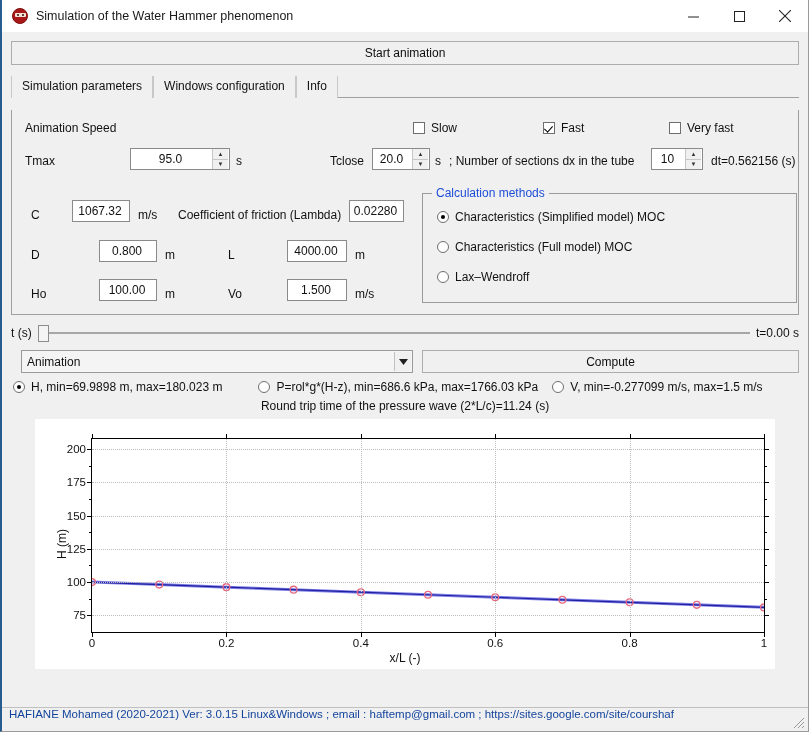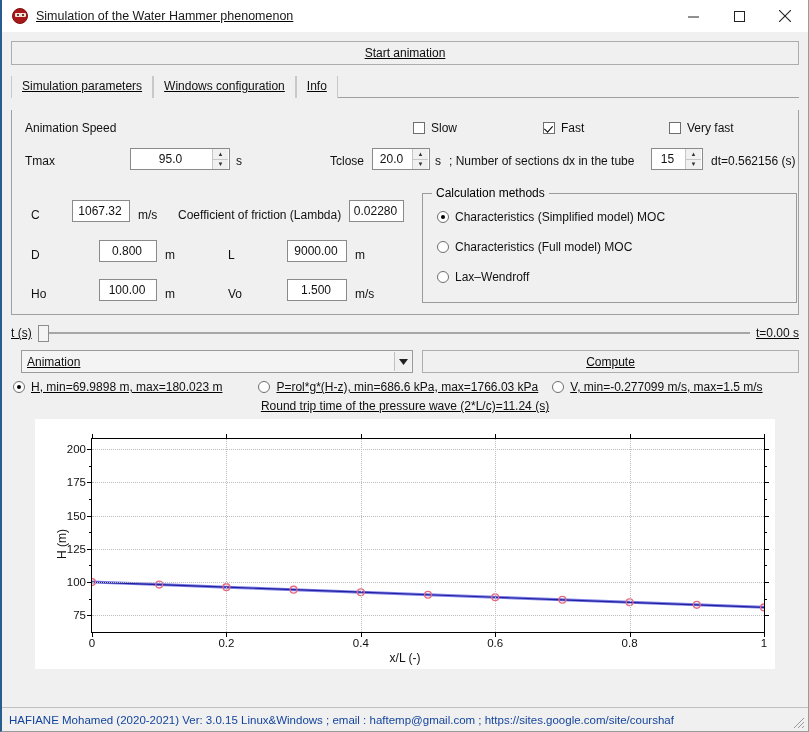--- a/index.html
+++ b/index.html
@@ -11,21 +11,20 @@
     background: #f0f0f0;
     overflow: hidden;
   }
   .window {
     position: relative;
     width: 809px; height: 732px;
     background: #f0f0f0;
     border-left: 2px solid #2a5d8f;
     border-right: 1px solid #9a9a9a;
     border-bottom: 1px solid #9a9a9a;
-    text-decoration: underline;
   }
   
   .titlebar {
     height: 32px;
     background: #ffffff;
     display: flex;
     align-items: center;
     position: relative;
   }
   .app-icon {
@@ -164,21 +163,21 @@
   }
   
   .groupbox {
     position:absolute;
     border:1px solid #9a9a9a;
     background:#f0f0f0;
   }
   .groupbox > .gtitle {
     position:absolute; top:-8px; left:9px;
     background:#f0f0f0; padding:0 4px;
-    font-size:12px; color:#000000;
+    font-size:12px; color:#1d4ed8;
   }
   
   .slider-row {
     margin: 7px 2px 0 2px;
     height: 22px; display:flex; align-items:center; gap:6px;
   }
   .track {
     flex:1; height:22px; position:relative;
   }
   .track::before {
@@ -252,21 +251,21 @@
   }
   .xlabel {
     position:absolute; left:0; right:0; bottom:4px;
     text-align:center; font-size:12px; color:#111;
   }
   
   .statusbar {
     position:absolute; left:0; right:0; bottom:0;
     height:24px;
     border-top:1px solid #c0c0c0;
-    display:flex; align-items:center;
+    display:flex; 
     background:#f0f0f0;
   }
   .statusbar .txt {
     margin-left:7px; font-size:11.5px; color:#13449c; white-space:nowrap;
   }
   .grip {
     position:absolute; right:3px; bottom:2px; width:12px; height:12px;
   }
 </style>
 </head>
@@ -338,21 +337,21 @@
       <div class="row field" style="left:360px; top:38px; width:58px;">
         <span class="val left">20.0</span>
         <span class="spin">
             <div>▲</div>
             <div>▼</div>
           </span>
       </div>
       <div class="row lbl" style="left:423px; top:44px;">s</div>
       <div class="row lbl" style="left:437px; top:44px;">; Number of sections dx in the tube</div>
       <div class="row field" style="left:639px; top:38px; width:52px;">
-        <span class="val">15</span>
+        <span class="val">10</span>
         <span class="spin">
             <div>▲</div>
             <div>▼</div>
           </span>
       </div>
       <div class="row lbl" style="left:699px; top:44px;">dt=0.562156 (s)</div>
 
       <div class="row lbl" style="left:19px; top:98px;">C</div>
       <div class="row field" style="left:60px; top:90px; width:58px;">
         <span class="val">1067.32</span>
@@ -363,21 +362,21 @@
         <span class="val left">0.02280</span>
       </div>
 
       <div class="row lbl" style="left:19px; top:138px;">D</div>
       <div class="row field" style="left:87px; top:130px; width:58px;">
         <span class="val">0.800</span>
       </div>
       <div class="row lbl" style="left:153px; top:138px;">m</div>
       <div class="row lbl" style="left:216px; top:138px;">L</div>
       <div class="row field" style="left:275px; top:130px; width:60px;">
-        <span class="val">9000.00</span>
+        <span class="val">4000.00</span>
       </div>
       <div class="row lbl" style="left:343px; top:138px;">m</div>
 
       <div class="row lbl" style="left:19px; top:177px;">Ho</div>
       <div class="row field" style="left:87px; top:169px; width:58px;">
         <span class="val">100.00</span>
       </div>
       <div class="row lbl" style="left:153px; top:177px;">m</div>
       <div class="row lbl" style="left:216px; top:177px;">Vo</div>
       <div class="row field" style="left:275px; top:169px; width:60px;">

